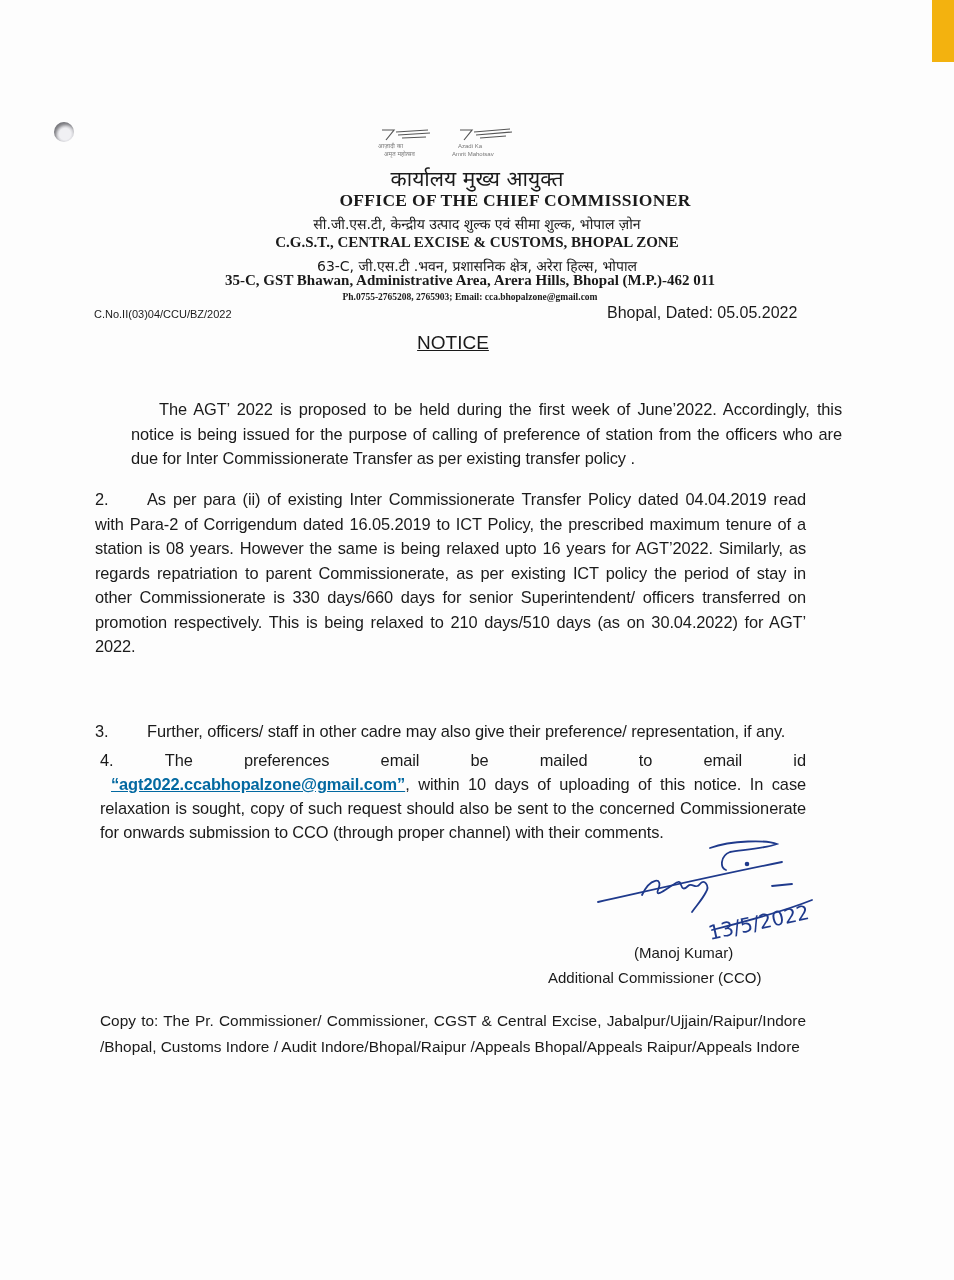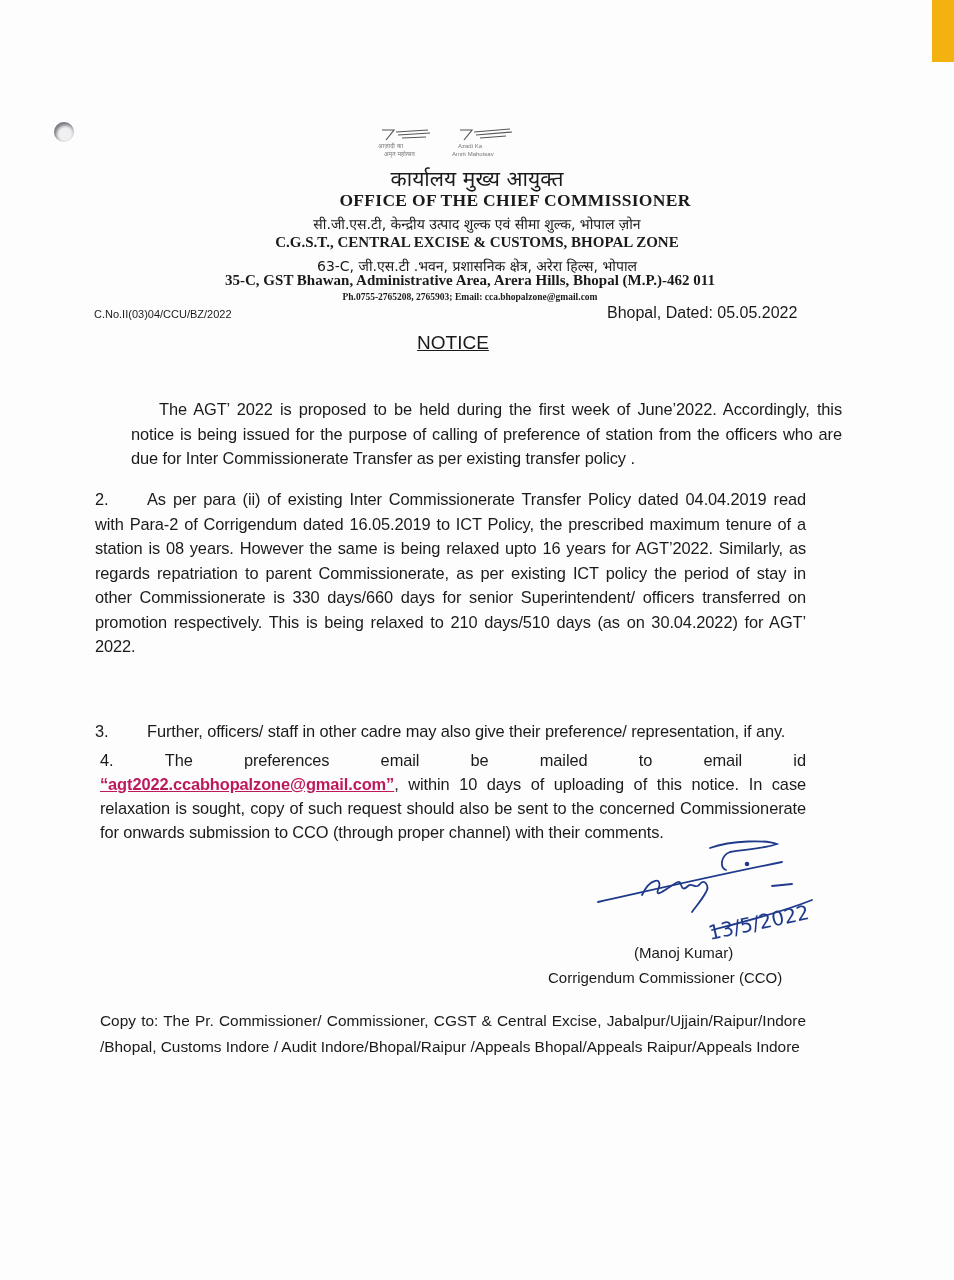--- a/index.html
+++ b/index.html
@@ -43,21 +43,21 @@
       position: absolute; left: 95px; width: 711px;
       font-size: 16.4px; line-height: 24.5px; text-align: justify;
       letter-spacing: -0.1px;
     }
     .para .num { display: inline-block; width: 52px; }
     .p1 { top: 397px; text-indent: 28px; margin-left: 36px; }
     .p2 { top: 487px; }
     .p3 { top: 677px; margin-top: 42px; }
     .p4 { top: 748px; left: 100px; width: 706px; line-height: 24px; }
     .p4 .spread { display: flex; justify-content: space-between; }
-    .email-link { text-decoration: underline; color: #be185d; font-weight: bold; }
+    .email-link { text-decoration: underline; color: #0369a1; font-weight: bold; margin-left: 11px; }
     .signature {
       position: absolute; left: 592px; top: 840px; width: 225px; height: 110px;
     }
     .signature svg { width: 100%; height: 100%; }
     .signer-name { left: 607px; top: 944px; font-size: 15px; margin-left: 27px; }
     .signer-title { left: 548px; top: 969px; font-size: 15px; }
     .copy-to {
       position: absolute; left: 100px; top: 1008px; width: 706px;
       font-size: 15.4px; line-height: 26px; text-align: justify;
     }
@@ -131,15 +131,15 @@
       <path d="M118 8 C140 0 175 0 185 4 C175 8 150 10 138 12 C128 16 128 28 134 30"></path>
       <circle cx="155" cy="24" r="1.4" fill="#1f3a8c"></circle>
       <path d="M120 90 C160 80 200 68 220 60"></path>
       <path d="M180 46 L200 44"></path>
     </g>
     <text x="118" y="100" font-size="20" fill="#1f3a8c" font-family="DejaVu Sans, sans-serif" transform="rotate(-12 118 100)">13/5/2022</text>
   </svg>
 </div>
 
 <div class="abs signer-name">(Manoj Kumar)</div>
-<div class="abs signer-title">Corrigendum Commissioner (CCO)</div>
+<div class="abs signer-title">Additional Commissioner (CCO)</div>
 
 <div class="copy-to">Copy to: The Pr. Commissioner/ Commissioner, CGST &amp; Central Excise, Jabalpur/Ujjain/Raipur/Indore /Bhopal, Customs Indore / Audit Indore/Bhopal/Raipur /Appeals Bhopal/Appeals Raipur/Appeals Indore</div>
 
 </body></html>

